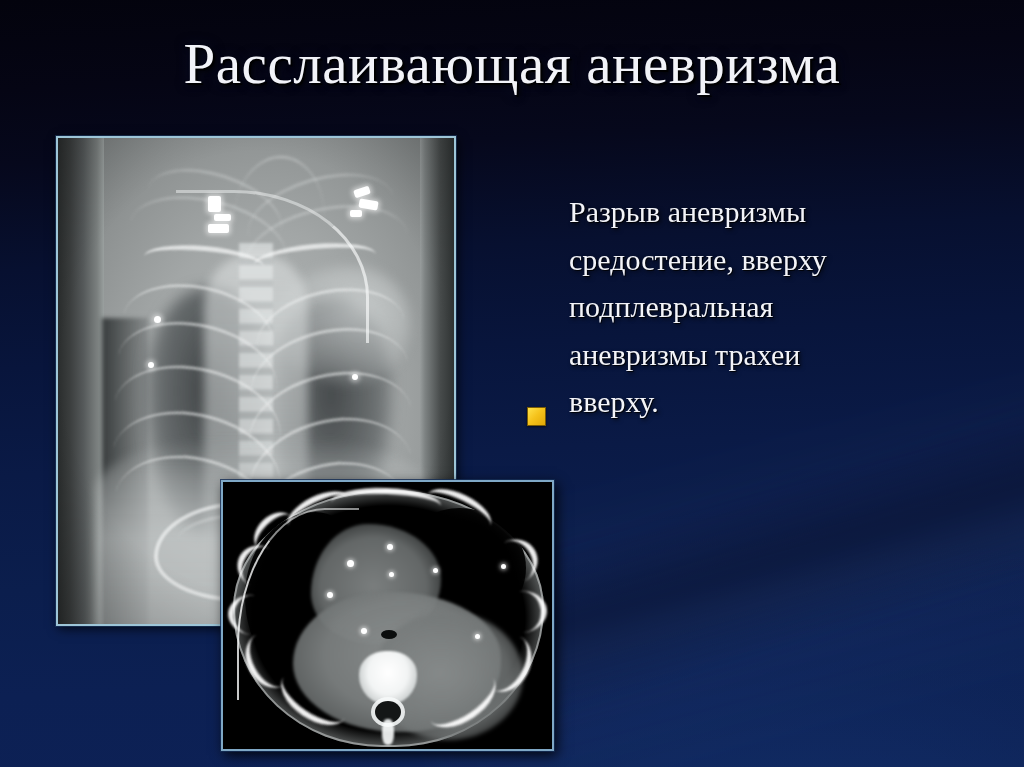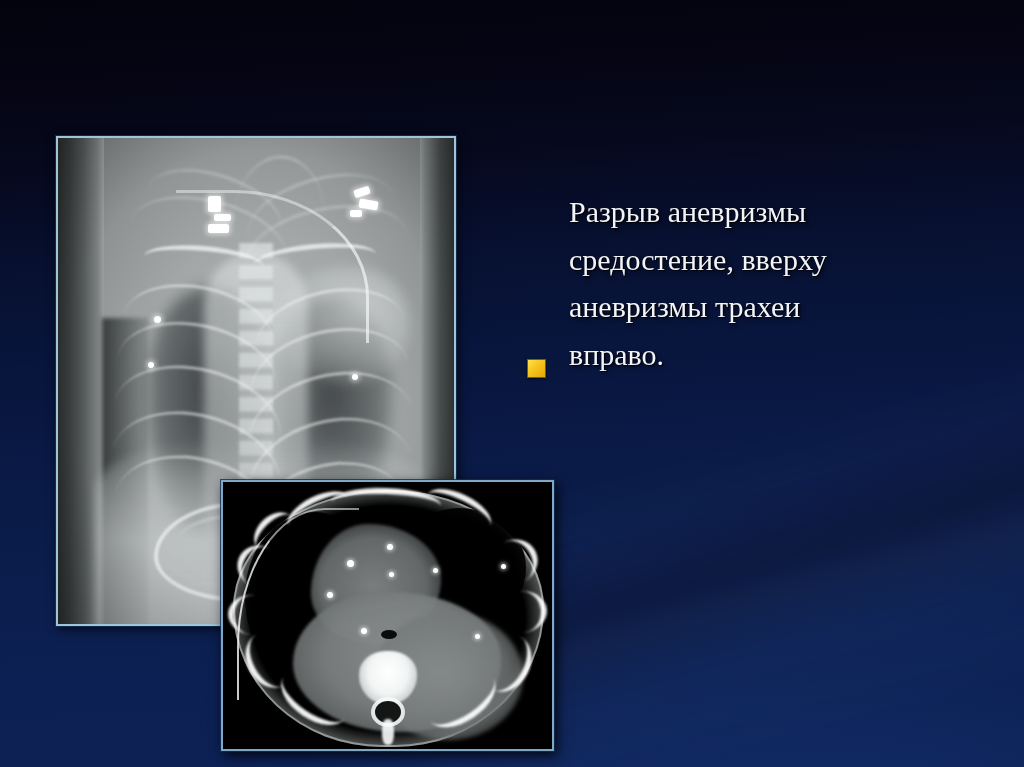--- a/index.html
+++ b/index.html
@@ -397,20 +397,21 @@
   }
 </style>
 </head>
 <body>
 
 <div id="slide">
 
   <div class="swoosh"></div>
   <div class="swoosh2"></div>
 
+  <div id="title">Расслаивающая аневризма</div>
 
   <div class="img-frame" id="xray-frame">
     <div class="img-inner" id="xray-bg">
       <div id="xray-leftband"></div>
       <div id="xray-leftband2"></div>
       <div id="xray-rightband"></div>
 
       <div class="lung" id="lung-r"></div>
       <div class="lung" id="lung-l"></div>
 
@@ -500,19 +501,20 @@
       <div class="ctdot" style="left:252px; top:152px; width:5px; height:5px;"></div>
     </div>
   </div>
 
   <div id="body-block">
     <div class="bullet-row">
       <div class="bullet-marker"></div>
       <div class="bullet-text">
         <span class="ln">Разрыв аневризмы</span>
         <span class="ln">средостение, вверху</span>
+        <span class="ln">подплевральная</span>
         <span class="ln">аневризмы трахеи</span>
-        <span class="ln">вправо.</span>
+        <span class="ln">вверху.</span>
       </div>
     </div>
   </div>
 
 </div>
 
 </body></html>

